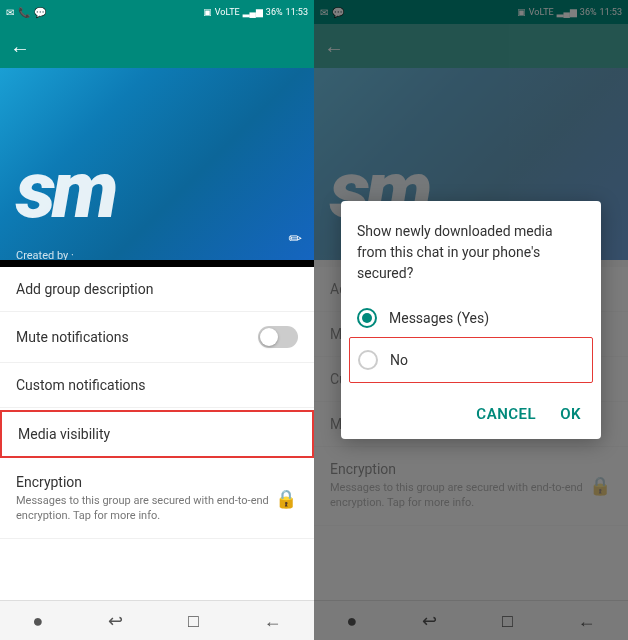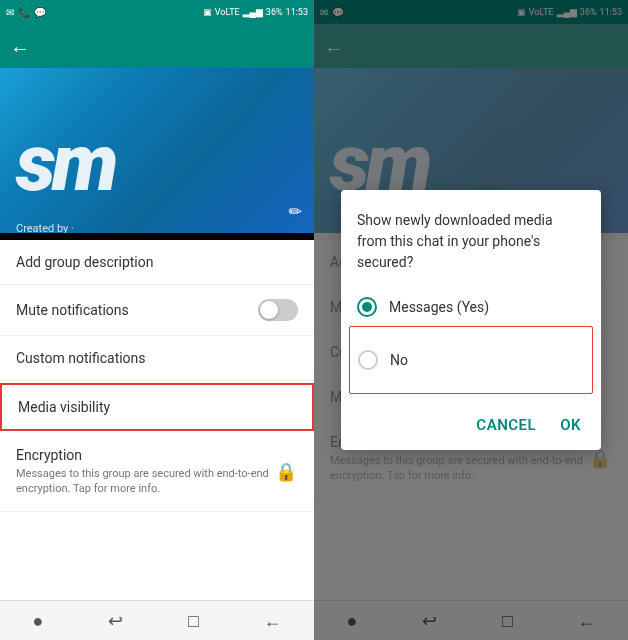--- a/index.html
+++ b/index.html
@@ -48,21 +48,21 @@
       flex-shrink: 0;
     }
     .nav-bar .back-arrow {
       color: #fff;
       font-size: 20px;
       cursor: pointer;
     }
 
     
     .hero {
-      height: 165px;
+      height: 192px;
       background: linear-gradient(135deg, #1a9fd4 0%, #0d7bb5 30%, #0c6699 60%, #1565c0 100%);
       position: relative;
       flex-shrink: 0;
       overflow: hidden;
     }
     .hero-logo {
       position: absolute;
       bottom: 30px;
       left: 16px;
       font-size: 80px;
@@ -235,21 +235,21 @@
       height: 10px;
       background: #00897b;
       border-radius: 50%;
     }
     .radio-label {
       font-size: 14px;
       color: #333;
     }
     .radio-option.highlighted-option {
       border: 1.5px solid #e53935;
-      padding: 23px 8px;
+      padding: 12px 8px;
       margin: 1px -8px;
       border-radius: 2px;
       text-align: right;
     }
     .dialog-actions {
       display: flex;
       justify-content: flex-end;
       gap: 16px;
       padding-top: 12px;
       margin-top: 4px;

